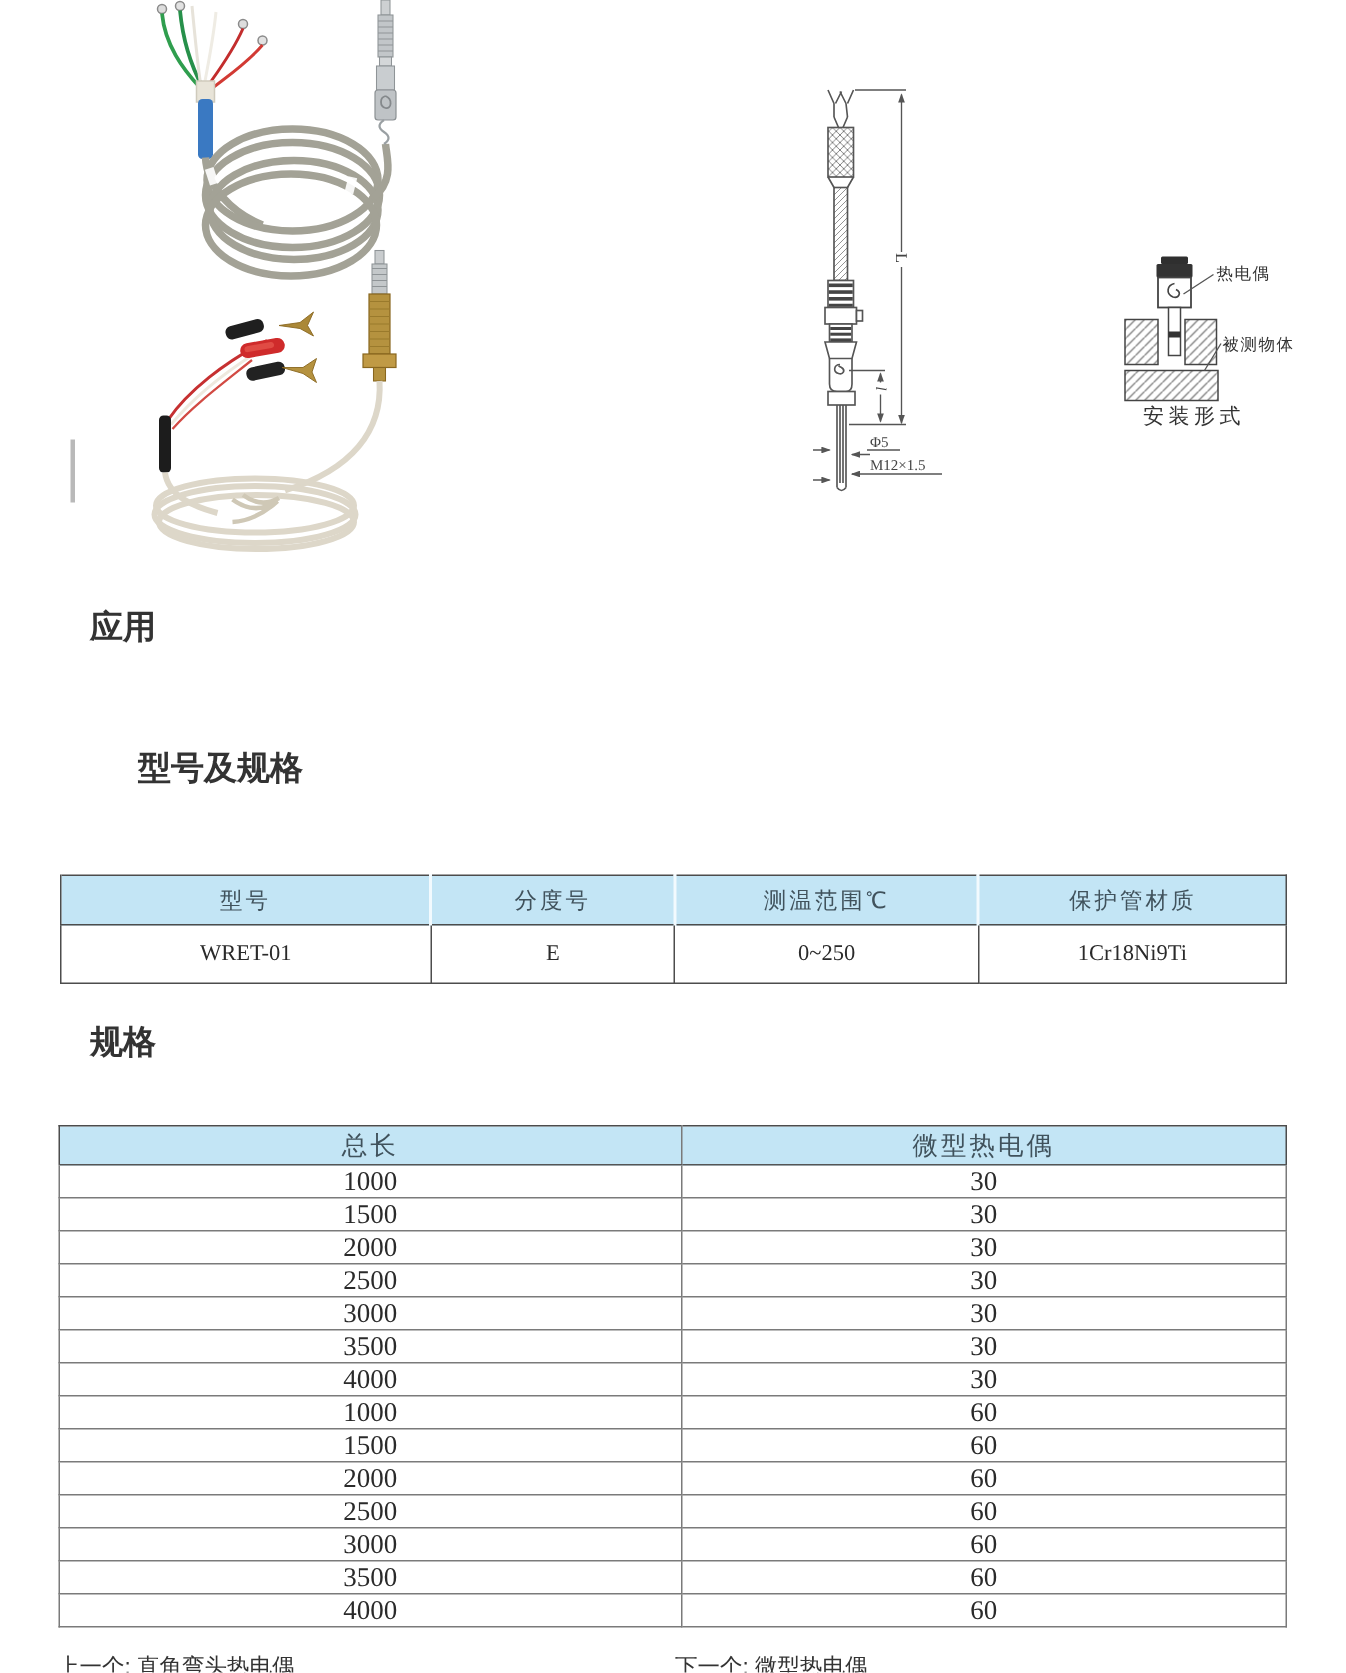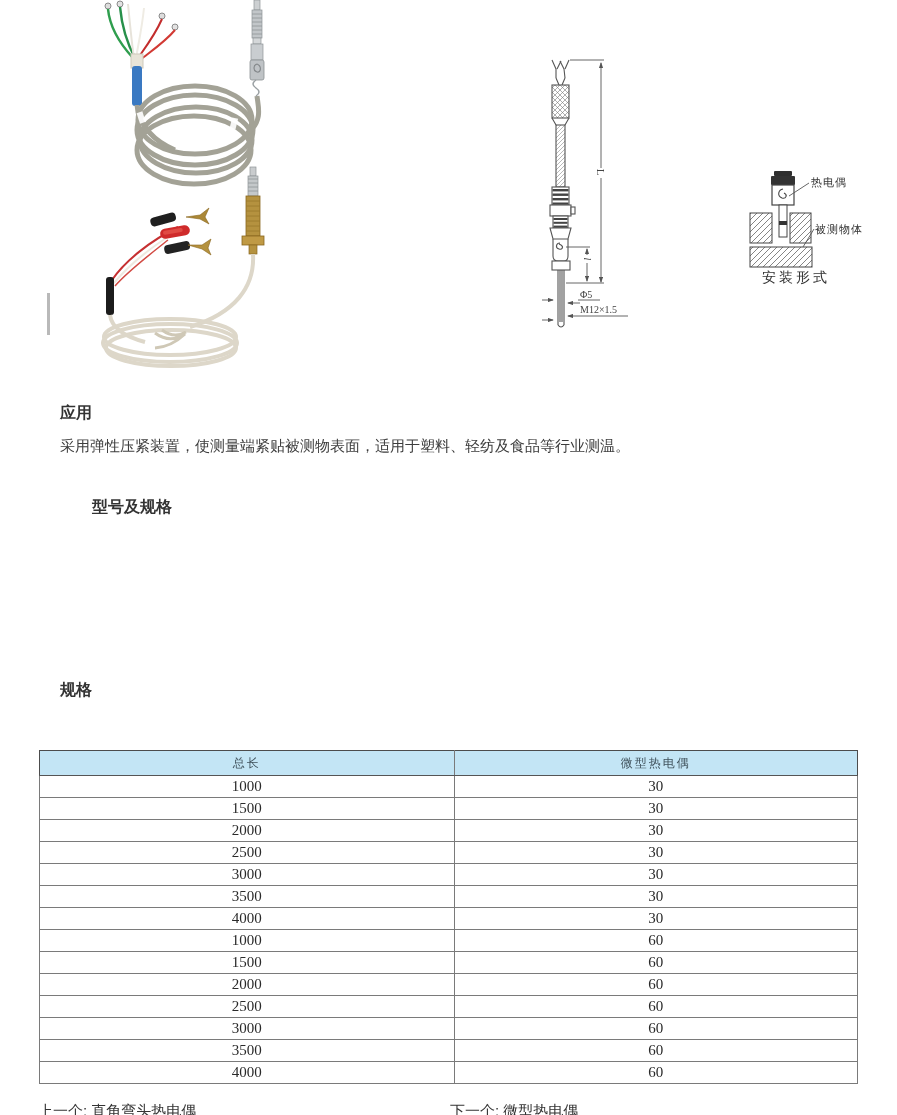--- a/index.html
+++ b/index.html
@@ -9,21 +9,21 @@
   }
   .page{position:absolute;inset:0;}
   .gallery{position:absolute;left:0;top:0;width:897px;height:395px;}
   .gallery svg{position:absolute;}
   .ph1{left:100px;top:0;}
   .ph2{left:70px;top:165px;}
   .tech{left:540px;top:50px;}
   .inst{left:745px;top:165px;}
   .stray{position:absolute;left:47px;top:293px;width:3px;height:42px;background:#b9b9b9;}
   .sec{
-    position:absolute;left:60px;margin:0;font-size:16px;font-weight:bold;color:#333333;
+    position:absolute;left:60px;margin:0;font-size:22px;font-weight:bold;color:#333333;
     font-family:"Liberation Sans",sans-serif;
   }
   .h-app{top:403px;}
   .h-model{top:497px;margin-left:32px;}
   .h-spec{top:680px;text-align:center;}
   .desc{
     position:absolute;left:60px;top:436px;width:800px;margin:0;
     font-size:15px;color:#3d3d3d;line-height:20px;
   }
   table{position:absolute;border-collapse:collapse;table-layout:fixed;background:#fff;}
@@ -34,27 +34,27 @@
     border-left:2px solid #f2fafe;border-bottom:1px solid #4c4c4c;
   }
   .t1 th:first-child{border-left:1px solid #4c4c4c;}
   .t1 td{
     height:36px;border:1px solid #4c4c4c;text-align:center;
     font-family:"Liberation Serif",serif;font-size:15px;color:#2a2a2a;
   }
   .t2{left:39px;top:750px;width:819px;border:1px solid #4c4c4c;}
   .t2 th{
     background:#c3e5f5;height:22px;font-weight:normal;letter-spacing:2px;
-    font-family:"Liberation Serif",serif;font-size:12px;color:#40525c;
+    font-family:"Liberation Serif",serif;font-size:17px;color:#40525c;
     border-left:1px solid #7a7a7a;border-bottom:1px solid #555555;
   }
   .t2 th:first-child{border-left:none;}
   .t2 td{
     height:21px;border:1px solid #7a7a7a;text-align:center;padding:0;
-    font-family:"Liberation Serif",serif;font-size:15px;color:#2a2a2a;
+    font-family:"Liberation Serif",serif;font-size:18px;color:#2a2a2a;
   }
   .pager{
     position:absolute;top:1102px;font-size:15px;color:#333333;cursor:pointer;
     white-space:nowrap;
   }
   .prev{left:38px;}
   .next{left:450px;}
 </style>
 </head>
 <body>
@@ -220,23 +220,46 @@
         <text x="66" y="21" font-size="11" letter-spacing="1">热电偶</text>
         <text x="70" y="68" font-size="11" letter-spacing="1">被测物体</text>
         <text x="17" y="117" font-size="14" letter-spacing="3">安装形式</text>
       </g>
     </svg>
 
     <div class="stray"></div>
   </div>
 
   <h3 class="sec h-app">应用</h3>
-  <p class="desc">采用弹性压紧装置，使测量端紧贴被测物表面，适用于塑料、轻纺及食品等行业测温。</p>
 
   <h3 class="sec h-model">型号及规格</h3>
+  <table class="t1">
+    <colgroup>
+      <col style="width:30.2%">
+        <col style="width:19.9%">
+        <col style="width:24.8%">
+        <col style="width:25.1%">
+    </colgroup>
+    <thead>
+      <tr>
+          <th>型号</th>
+          <th>分度号</th>
+          <th>测温范围℃</th>
+          <th>保护管材质</th>
+        </tr>
+    </thead>
+    <tbody>
+        <tr>
+          <td>WRET-01</td>
+          <td>E</td>
+          <td>0~250</td>
+          <td>1Cr18Ni9Ti</td>
+        </tr>
+      </tbody>
+  </table>
 
   <h3 class="sec h-spec">规格</h3>
   <table class="t2">
     <colgroup>
       <col style="width:50.7%">
         <col style="width:49.3%">
     </colgroup>
     <thead>
       <tr>
           <th>总长</th>

